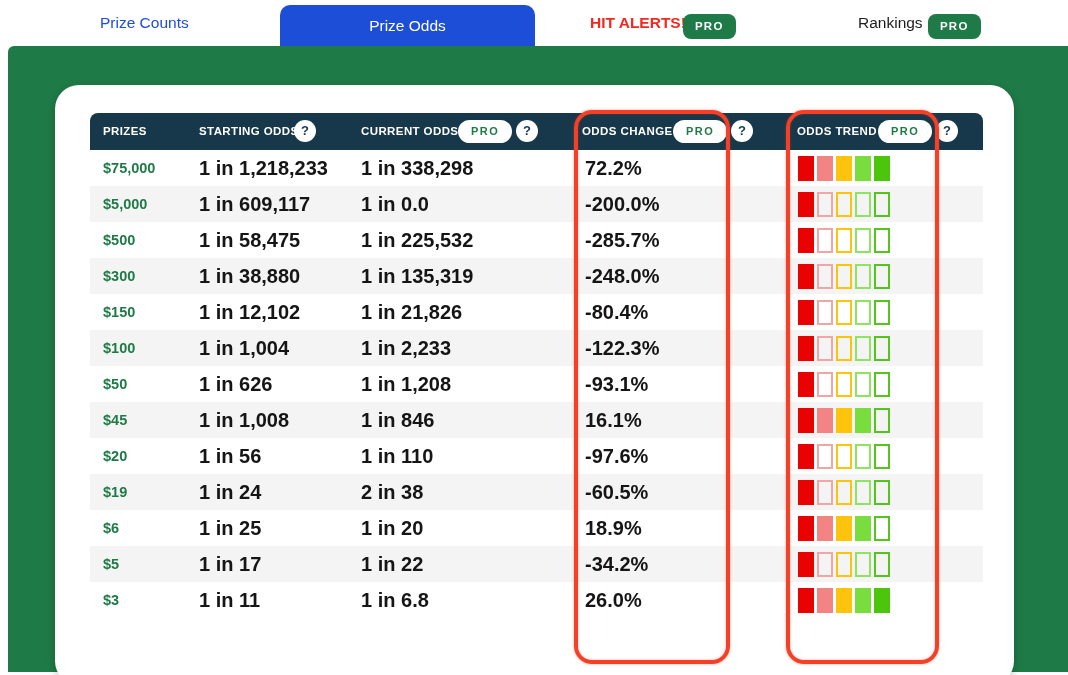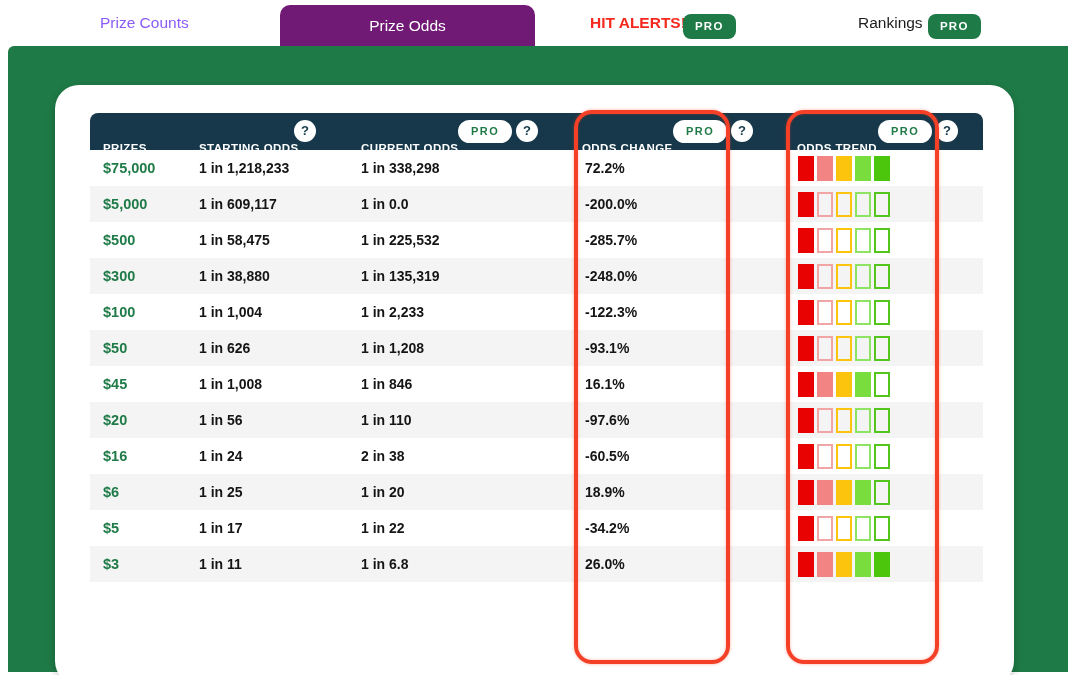--- a/index.html
+++ b/index.html
@@ -5,25 +5,25 @@
   * { margin:0; padding:0; box-sizing:border-box; }
   html,body { width:1068px; height:675px; }
   body {
     font-family:"Liberation Sans","DejaVu Sans",sans-serif;
     background:#ffffff; position:relative; overflow:hidden;
   }
   .page { position:absolute; inset:0; }
 
   
   .tab-bar { position:absolute; left:0; top:0; width:1068px; height:46px; background:#fff; z-index:5; }
-  .tab-plain { position:absolute; top:0; height:32px; line-height:46px; font-size:15.5px; color:#8b5cf6; cursor:pointer; }
+  .tab-plain { position:absolute; top:0; height:32px; line-height:46px; font-size:15.5px; color:#1d4ed8; cursor:pointer; }
   .tab-prize-counts { left:100px; }
   .tab-active {
     position:absolute; left:280px; top:5px; width:255px; height:41px;
-    background:#701a75; border-radius:10px 10px 0 0;
+    background:#1d4ed8; border-radius:10px 10px 0 0;
     color:#fff; font-size:15.5px; text-align:center; line-height:41px; cursor:pointer;
   }
   .tab-alerts { position:absolute; left:590px; top:0; height:46px; line-height:46px; cursor:pointer; }
   .alerts-text { color:#F5281E; font-weight:700; font-size:15.5px; }
   .tab-rankings { position:absolute; left:858px; top:0; height:46px; line-height:46px; cursor:pointer; font-size:15.5px; color:#1c1c1c; }
   .pro-pill-green {
     position:absolute; top:14px; height:25px; padding:0 12px; background:#1E7A46;
     border-radius:8px; color:#fff; font-size:11.5px; font-weight:700; letter-spacing:1.2px;
     line-height:25px; display:inline-block;
   }
@@ -43,39 +43,39 @@
     box-shadow:0 3px 8px rgba(0,0,0,0.22);
   }
 
   
   .table { position:absolute; left:35px; top:28px; width:893px; }
   .thead {
     position:relative; height:37px; background:#16384A; border-radius:8px 8px 0 0;
     color:#fff;
   }
   .th {
-    position:absolute; top:17px; height:37px; line-height:37px;
+    position:absolute; top:0; height:37px; line-height:37px;
     font-size:11.5px; font-weight:700; letter-spacing:0.4px; white-space:nowrap;
   }
   .help-circle {
     position:absolute; top:7px; width:22px; height:22px; border-radius:50%;
     background:#fff; color:#16384A; font-size:13px; font-weight:700;
     text-align:center; line-height:22px; cursor:pointer;
   }
   .pro-pill-white {
     position:absolute; top:7px; height:23px; padding:0 13px; background:#fff;
     border-radius:12px; color:#1E7A46; font-size:11px; font-weight:700;
     letter-spacing:1.5px; line-height:23px; cursor:pointer;
   }
 
   .row { position:relative; height:36px; background:#fff; }
   #rows .row:nth-child(even) { background:#F4F4F4; }
   .cell {
     position:absolute; top:0; height:36px; line-height:36px;
-    font-size:14px; font-weight:700; color:#151515; white-space:nowrap;
+    font-size:20px; font-weight:700; color:#151515; white-space:nowrap;
   }
   .cell-prize   { left:13px;  color:#1E7A46; font-size:14.5px; }
   .cell-start   { left:109px; }
   .cell-current { left:271px; }
   .cell-change  { left:495px; }
   .trend-cells  {
     position:absolute; left:708px; top:0; height:36px;
     display:flex; align-items:center; gap:3px;
   }
   .sq { width:16px; height:25px; display:inline-block; }
@@ -173,20 +173,33 @@
     <span class="cell cell-change">-248.0%</span>
     <span class="trend-cells">
               <span class="sq filled" style="background: rgb(232, 2, 2);"></span>
               <span class="sq hollow" style="border-color: rgb(242, 165, 165);"></span>
               <span class="sq hollow" style="border-color: rgb(253, 196, 13);"></span>
               <span class="sq hollow" style="border-color: rgb(143, 227, 99);"></span>
               <span class="sq hollow" style="border-color: rgb(84, 197, 29);"></span>
             </span>
   </div>
           <div class="row">
+    <span class="cell cell-prize">$150</span>
+    <span class="cell cell-start">1 in 12,102</span>
+    <span class="cell cell-current">1 in 21,826</span>
+    <span class="cell cell-change">-80.4%</span>
+    <span class="trend-cells">
+              <span class="sq filled" style="background: rgb(232, 2, 2);"></span>
+              <span class="sq hollow" style="border-color: rgb(242, 165, 165);"></span>
+              <span class="sq hollow" style="border-color: rgb(253, 196, 13);"></span>
+              <span class="sq hollow" style="border-color: rgb(143, 227, 99);"></span>
+              <span class="sq hollow" style="border-color: rgb(84, 197, 29);"></span>
+            </span>
+  </div>
+          <div class="row">
     <span class="cell cell-prize">$100</span>
     <span class="cell cell-start">1 in 1,004</span>
     <span class="cell cell-current">1 in 2,233</span>
     <span class="cell cell-change">-122.3%</span>
     <span class="trend-cells">
               <span class="sq filled" style="background: rgb(232, 2, 2);"></span>
               <span class="sq hollow" style="border-color: rgb(242, 165, 165);"></span>
               <span class="sq hollow" style="border-color: rgb(253, 196, 13);"></span>
               <span class="sq hollow" style="border-color: rgb(143, 227, 99);"></span>
               <span class="sq hollow" style="border-color: rgb(84, 197, 29);"></span>
@@ -225,21 +238,21 @@
     <span class="cell cell-change">-97.6%</span>
     <span class="trend-cells">
               <span class="sq filled" style="background: rgb(232, 2, 2);"></span>
               <span class="sq hollow" style="border-color: rgb(242, 165, 165);"></span>
               <span class="sq hollow" style="border-color: rgb(253, 196, 13);"></span>
               <span class="sq hollow" style="border-color: rgb(143, 227, 99);"></span>
               <span class="sq hollow" style="border-color: rgb(84, 197, 29);"></span>
             </span>
   </div>
           <div class="row">
-    <span class="cell cell-prize">$16</span>
+    <span class="cell cell-prize">$19</span>
     <span class="cell cell-start">1 in 24</span>
     <span class="cell cell-current">2 in 38</span>
     <span class="cell cell-change">-60.5%</span>
     <span class="trend-cells">
               <span class="sq filled" style="background: rgb(232, 2, 2);"></span>
               <span class="sq hollow" style="border-color: rgb(242, 165, 165);"></span>
               <span class="sq hollow" style="border-color: rgb(253, 196, 13);"></span>
               <span class="sq hollow" style="border-color: rgb(143, 227, 99);"></span>
               <span class="sq hollow" style="border-color: rgb(84, 197, 29);"></span>
             </span>

